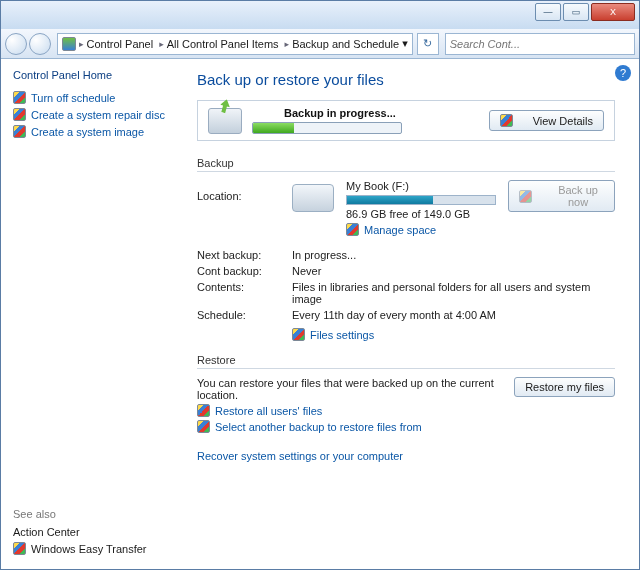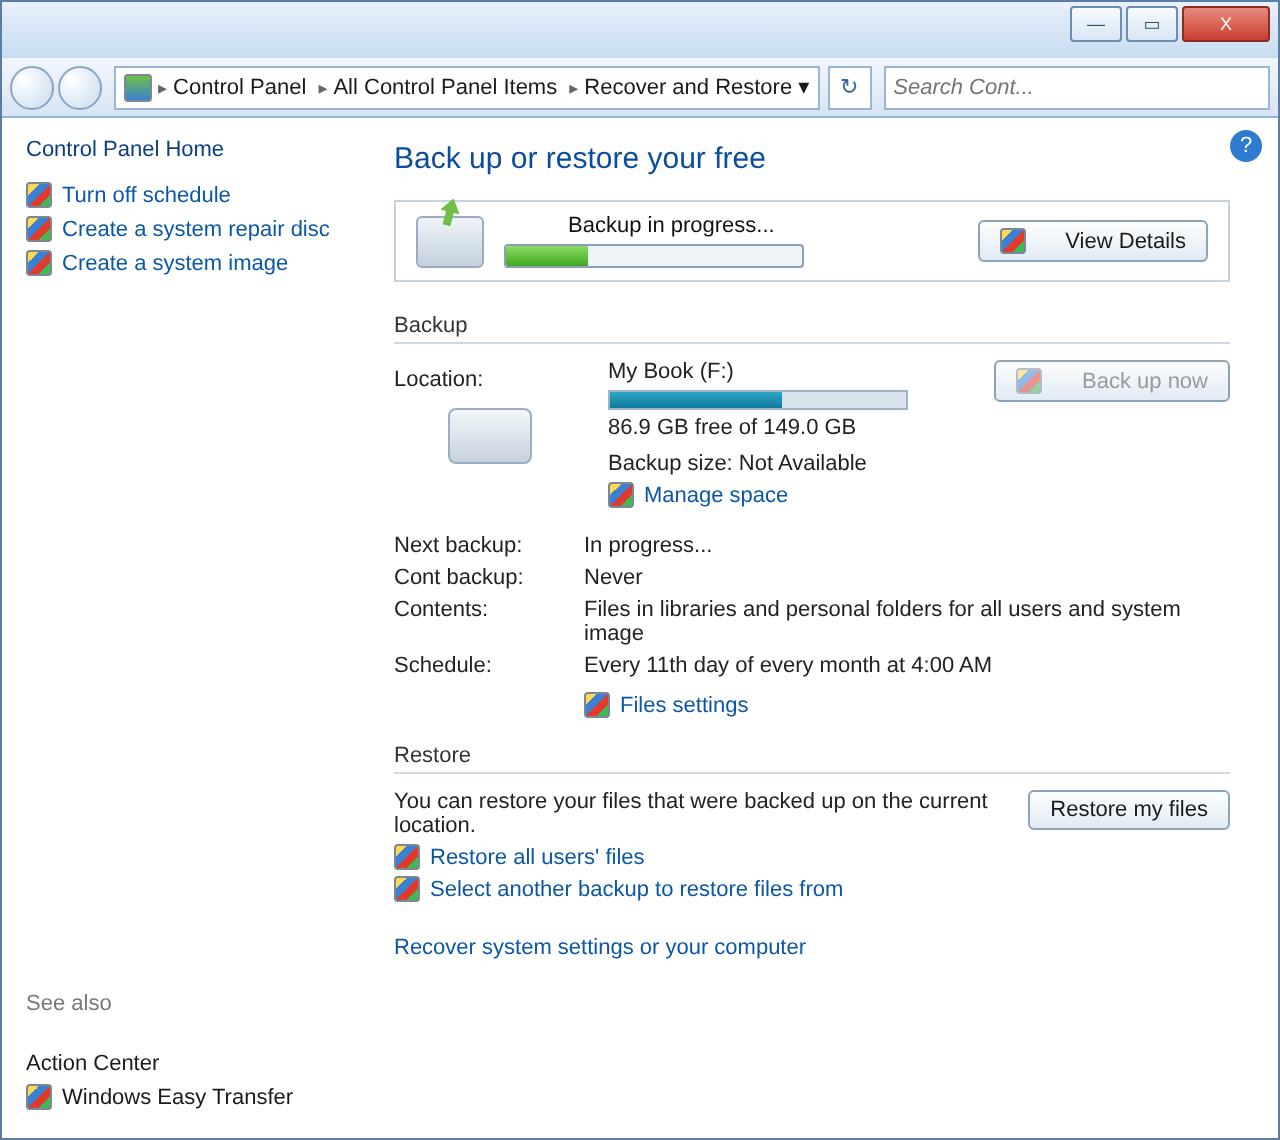--- a/index.html
+++ b/index.html
@@ -14,39 +14,39 @@
 .addr { flex:0 0 auto; display:flex; align-items:center; border:1px solid #9bb6d3; height:22px; background:#fff; padding:0 4px; margin-left:4px;}
 .refresh { width:22px; height:22px; border:1px solid #9bb6d3; background:#fff; display:flex;align-items:center;justify-content:center; cursor:pointer; color:#36689d; margin-left:2px;}
 .search { flex:1; height:22px; border:1px solid #9bb6d3; background:#fff; margin-left:4px; padding:0 4px; font-size:11px; color:#888; font-style:italic;}
 .content { display:flex; height:calc(100% - 58px); background:#fff;justify-content:flex-end; }
 .sidebar { width:180px; padding:10px 12px; font-size:11px; display:flex; flex-direction:column;}
 .sidebar .group { margin-bottom:18px;}
 .sidebar .primary { color:#0b3e82; cursor:pointer; margin-bottom:10px;}
 .link { display:flex; align-items:center; gap:5px; color:#0b57a6; cursor:pointer; margin:4px 0;}
 .shield { width:13px; height:13px; background:linear-gradient(135deg,#ffda4a 0 25%,#3a80d4 25% 50%,#e0392e 50% 75%,#3fba55 75%); border-radius:2px; border:1px solid #7c8896; flex-shrink:0;}
 .sidebar .seealso { margin-top:auto; font-size:11px; color:#666;}
-.sidebar .seealso .label { color:#777; margin-bottom:18px;}
+.sidebar .seealso .label { color:#777; margin-bottom:6px;}
 .main { flex:1; padding:12px 24px 12px 16px; font-size:11px; color:#222; overflow:hidden; position:relative;}
 .main h1 { font-size:15px; font-weight:normal; color:#0a4c9d; margin-bottom:12px;}
 .progressbox { border:1px solid #c6d2df; padding:6px 10px; display:flex; align-items:center; gap:10px; margin-bottom:10px;}
 .driveicon { width:34px; height:26px; background:linear-gradient(#f0f4f8,#c3d0dc); border:1px solid #9aacc0; border-radius:3px; position:relative; flex-shrink:0;}
 .driveicon.sm:before { content:""; position:absolute; left:50%; top:-10px; width:10px; height:14px; background:#6fbf44; transform:translateX(-50%) rotate(15deg); clip-path:polygon(50% 0,100% 50%,70% 50%,70% 100%,30% 100%,30% 50%,0 50%);}
-.progtext { font-weight:normal; font-size:11px; color:#111; margin-bottom:3px;padding-left:32px;}
+.progtext { font-weight:bold; font-size:11px; color:#111; margin-bottom:3px;padding-left:32px;}
 .progressbar { width:150px; height:12px; border:1px solid #8aa0b8; background:#eef3f8; border-radius:2px; overflow:hidden;}
 .progressbar .fill { height:100%; width:28%; background:linear-gradient(#8bdc62,#3fa81f);}
 .btn { border:1px solid #8ca3bc; background:linear-gradient(#fdfefe,#e1eaf3); padding:3px 10px; font-size:11px; border-radius:3px; cursor:pointer; display:inline-flex; align-items:center; gap:20px; color:#1a1a1a;}
 .btn.disabled { color:#9a9a9a; cursor:default;}
 .section-label { border-bottom:1px solid #cfd8e2; color:#333; font-size:11px; padding:6px 0 2px 0; margin:4px 0 8px 0;}
 .row { display:flex; margin:4px 0; }
 .row .k { width:95px; color:#222;}
 .row .v { flex:1; color:#222;}
 .space-bar { width:150px; height:10px; margin:3px 0; background:#d8e2ec; border:1px solid #9db3ca;}
 .space-bar .used { height:100%; width:58%; background:linear-gradient(#2fa5c8,#0f7aa0);}
 .drivewrap { display:flex; gap:12px; align-items:flex-start; margin-bottom:6px;}
-.drivewrap .left { display:flex; flex-direction:column; align-items:center;}
+.drivewrap .left { display:flex; flex-direction:row; align-items:center;}
 .drivewrap .driveimg { width:42px; height:28px; background:linear-gradient(#f2f6fa,#c6d2de); border:1px solid #9bafc3; border-radius:4px; margin-top:4px;}
 .linklite { color:#0b57a6; cursor:pointer;}
 .help { position:absolute; right:8px; top:6px; width:16px; height:16px; border-radius:50%; background:#2f7bd1; color:#fff; font-size:11px; display:flex; align-items:center; justify-content:center; cursor:pointer;}
 .iconlink { display:flex; align-items:center; gap:5px; color:#0b57a6; cursor:pointer; margin:3px 0;}
 .restore-row { display:flex; align-items:flex-start; gap:12px;}
 .restore-row .text { flex:1;}
 </style>
 </head>
 <body>
 
@@ -64,21 +64,21 @@
     <span class="crumb">
         <span class="sep">▸</span>
         <span>Control Panel</span>
       </span>
     <span class="crumb">
         <span class="sep">▸</span>
         <span>All Control Panel Items</span>
       </span>
     <span class="crumb">
         <span class="sep">▸</span>
-        <span>Recover and Restore</span>
+        <span>Backup and Schedule</span>
       </span>
     <span style="flex:1"></span>
     <span class="sep">▾</span>
   </div>
   <div class="refresh">↻</div>
   <input class="search" placeholder="Search Cont..." style="">
 </div>
 
 <div class="content">
   <div class="sidebar">
@@ -104,21 +104,21 @@
         </div>
       <div class="link" style="color:#1a1a1a;">
           <span class="shield"></span>
           <span>Windows Easy Transfer</span>
         </div>
     </div>
   </div>
 
   <div class="main">
     <div class="help">?</div>
-    <h1>Back up or restore your free</h1>
+    <h1>Back up or restore your files</h1>
 
     <div class="progressbox">
       <div class="driveicon sm"></div>
       <div style="flex:1">
         <div class="progtext">Backup in progress...</div>
         <div class="progressbar">
             <div class="fill"></div>
           </div>
       </div>
       <button class="btn">
@@ -135,21 +135,20 @@
             <div class="k">Location:</div>
           </div>
         <div class="driveimg"></div>
       </div>
       <div style="flex:1">
         <div>My Book (F:)</div>
         <div class="space-bar">
             <div class="used"></div>
           </div>
         <div>86.9 GB free of 149.0 GB</div>
-        <div style="margin-top:6px">Backup size: Not Available</div>
         <div class="iconlink">
             <span class="shield"></span>
             <span>Manage space</span>
           </div>
       </div>
       <div>
         <button class="btn disabled">
             <span class="shield" style="opacity:.5"></span>
             <span>Back up now</span>
           </button>

